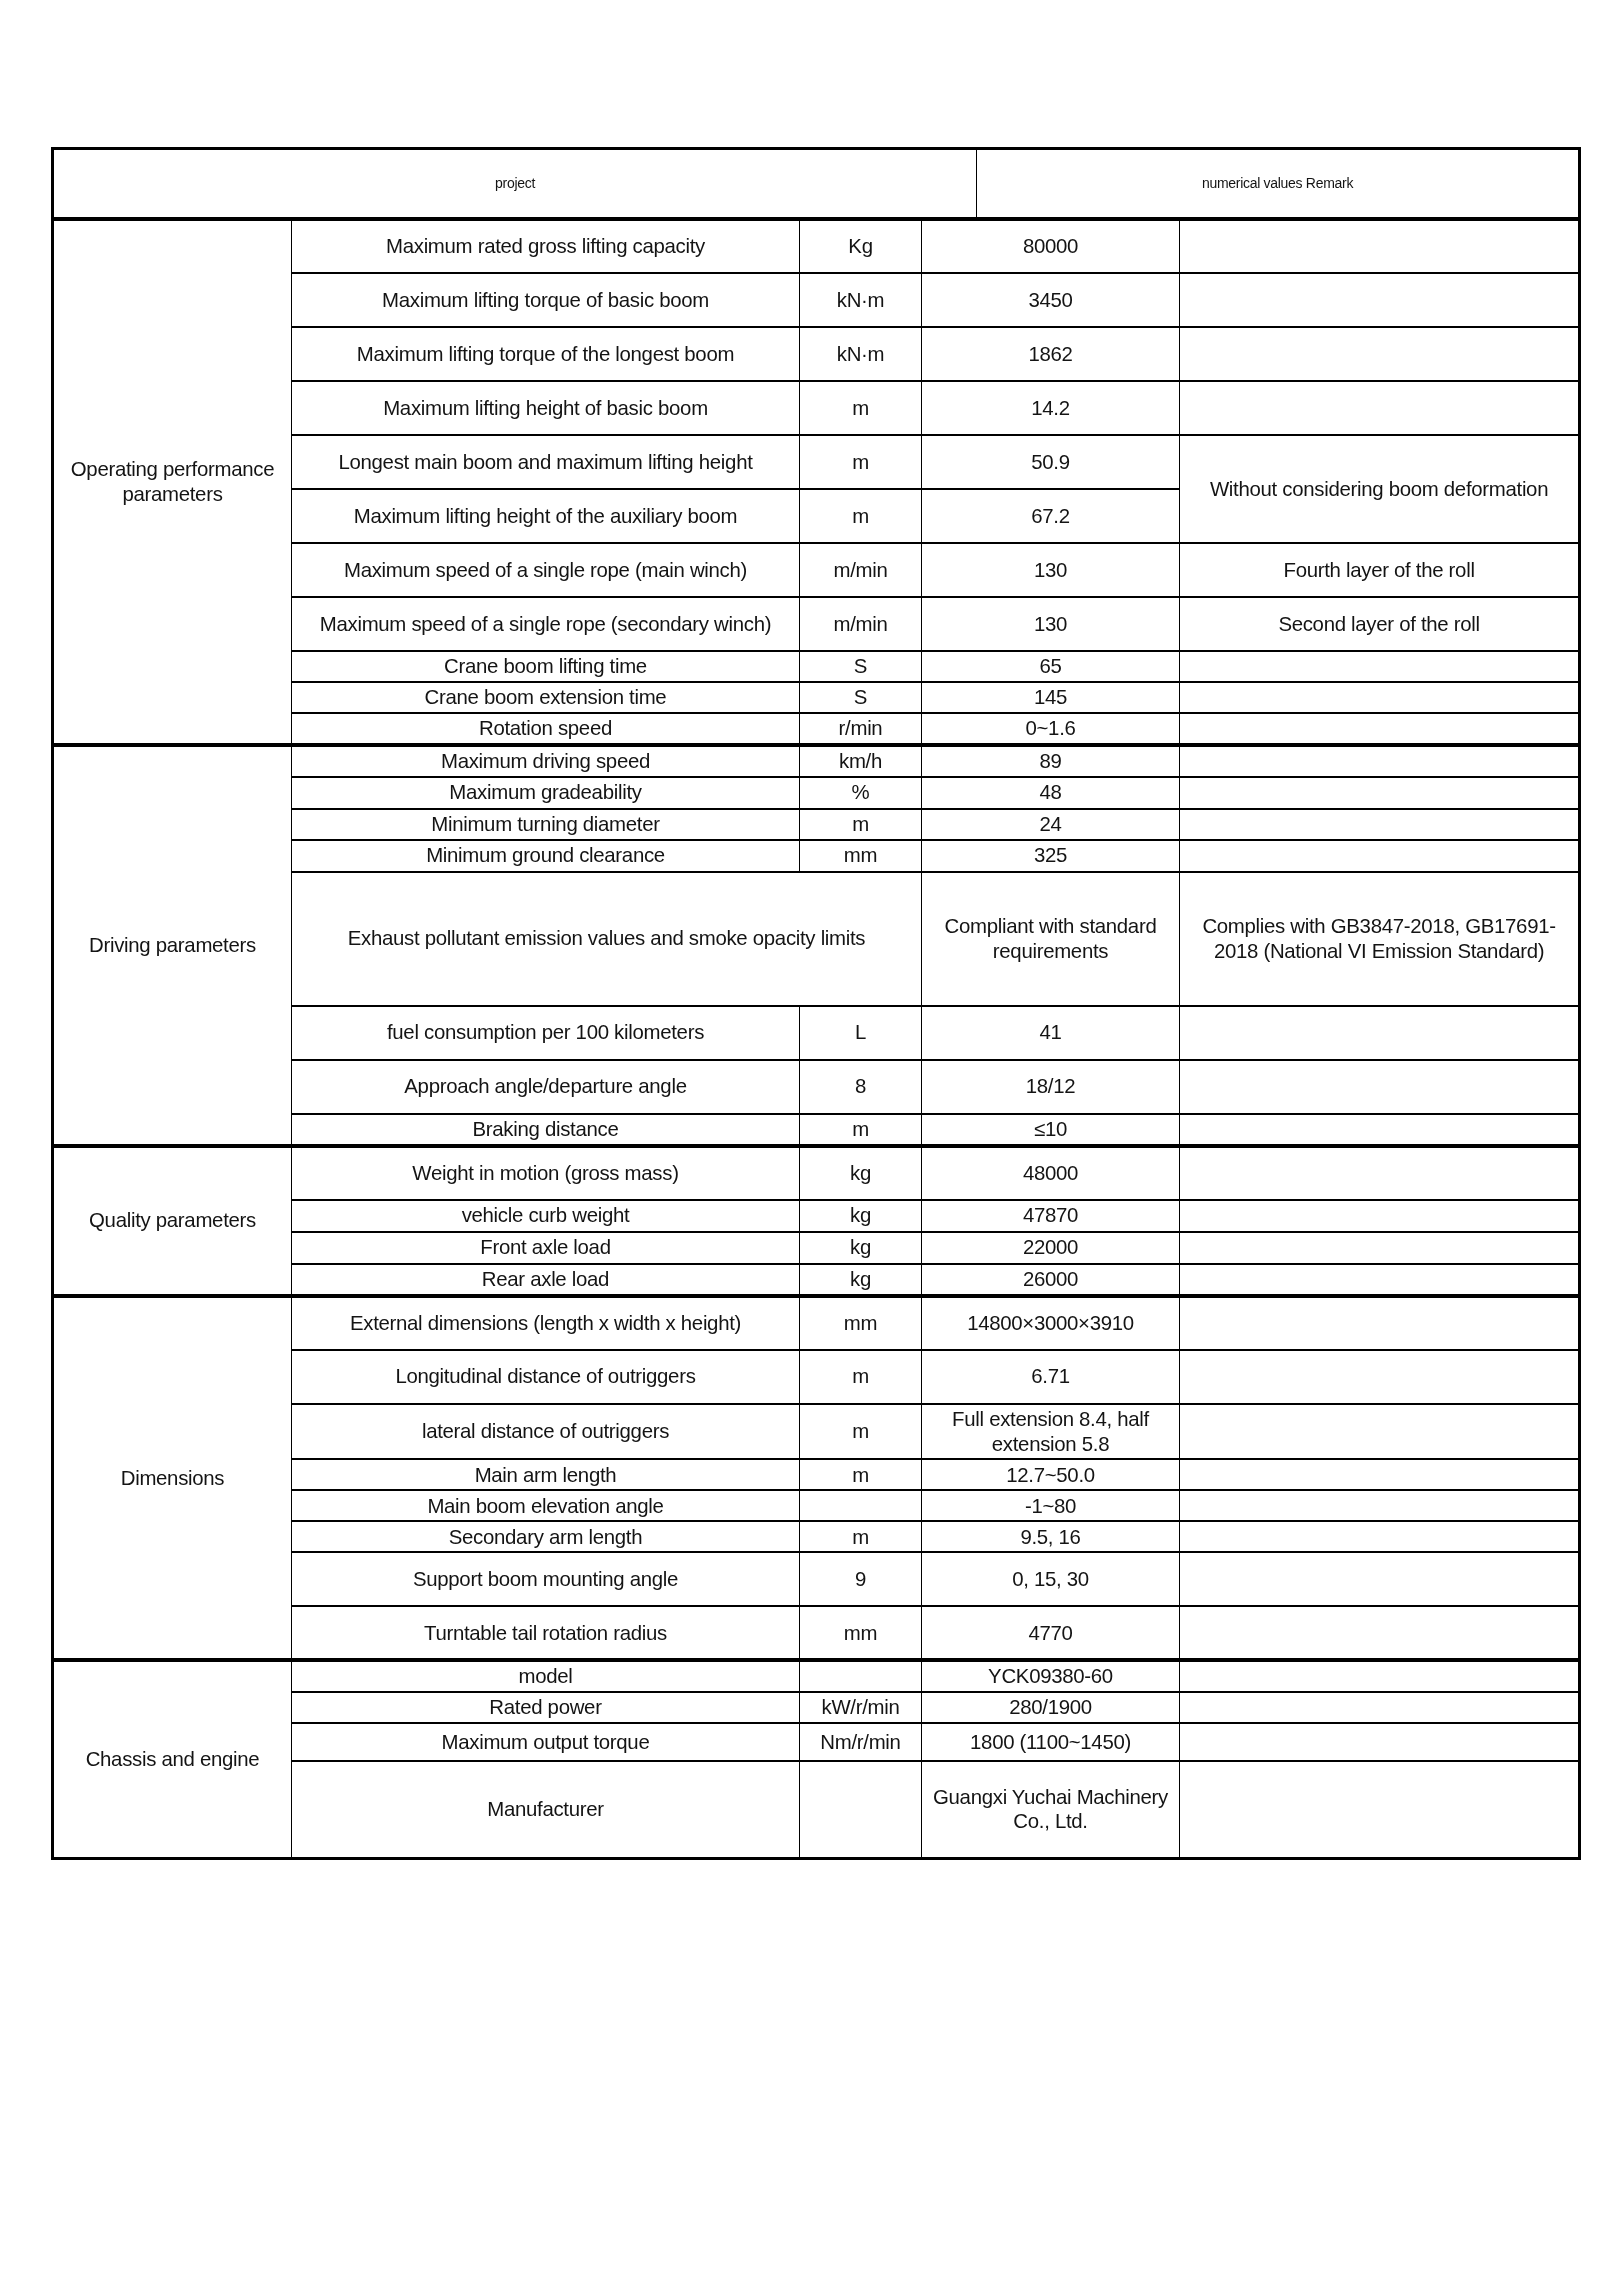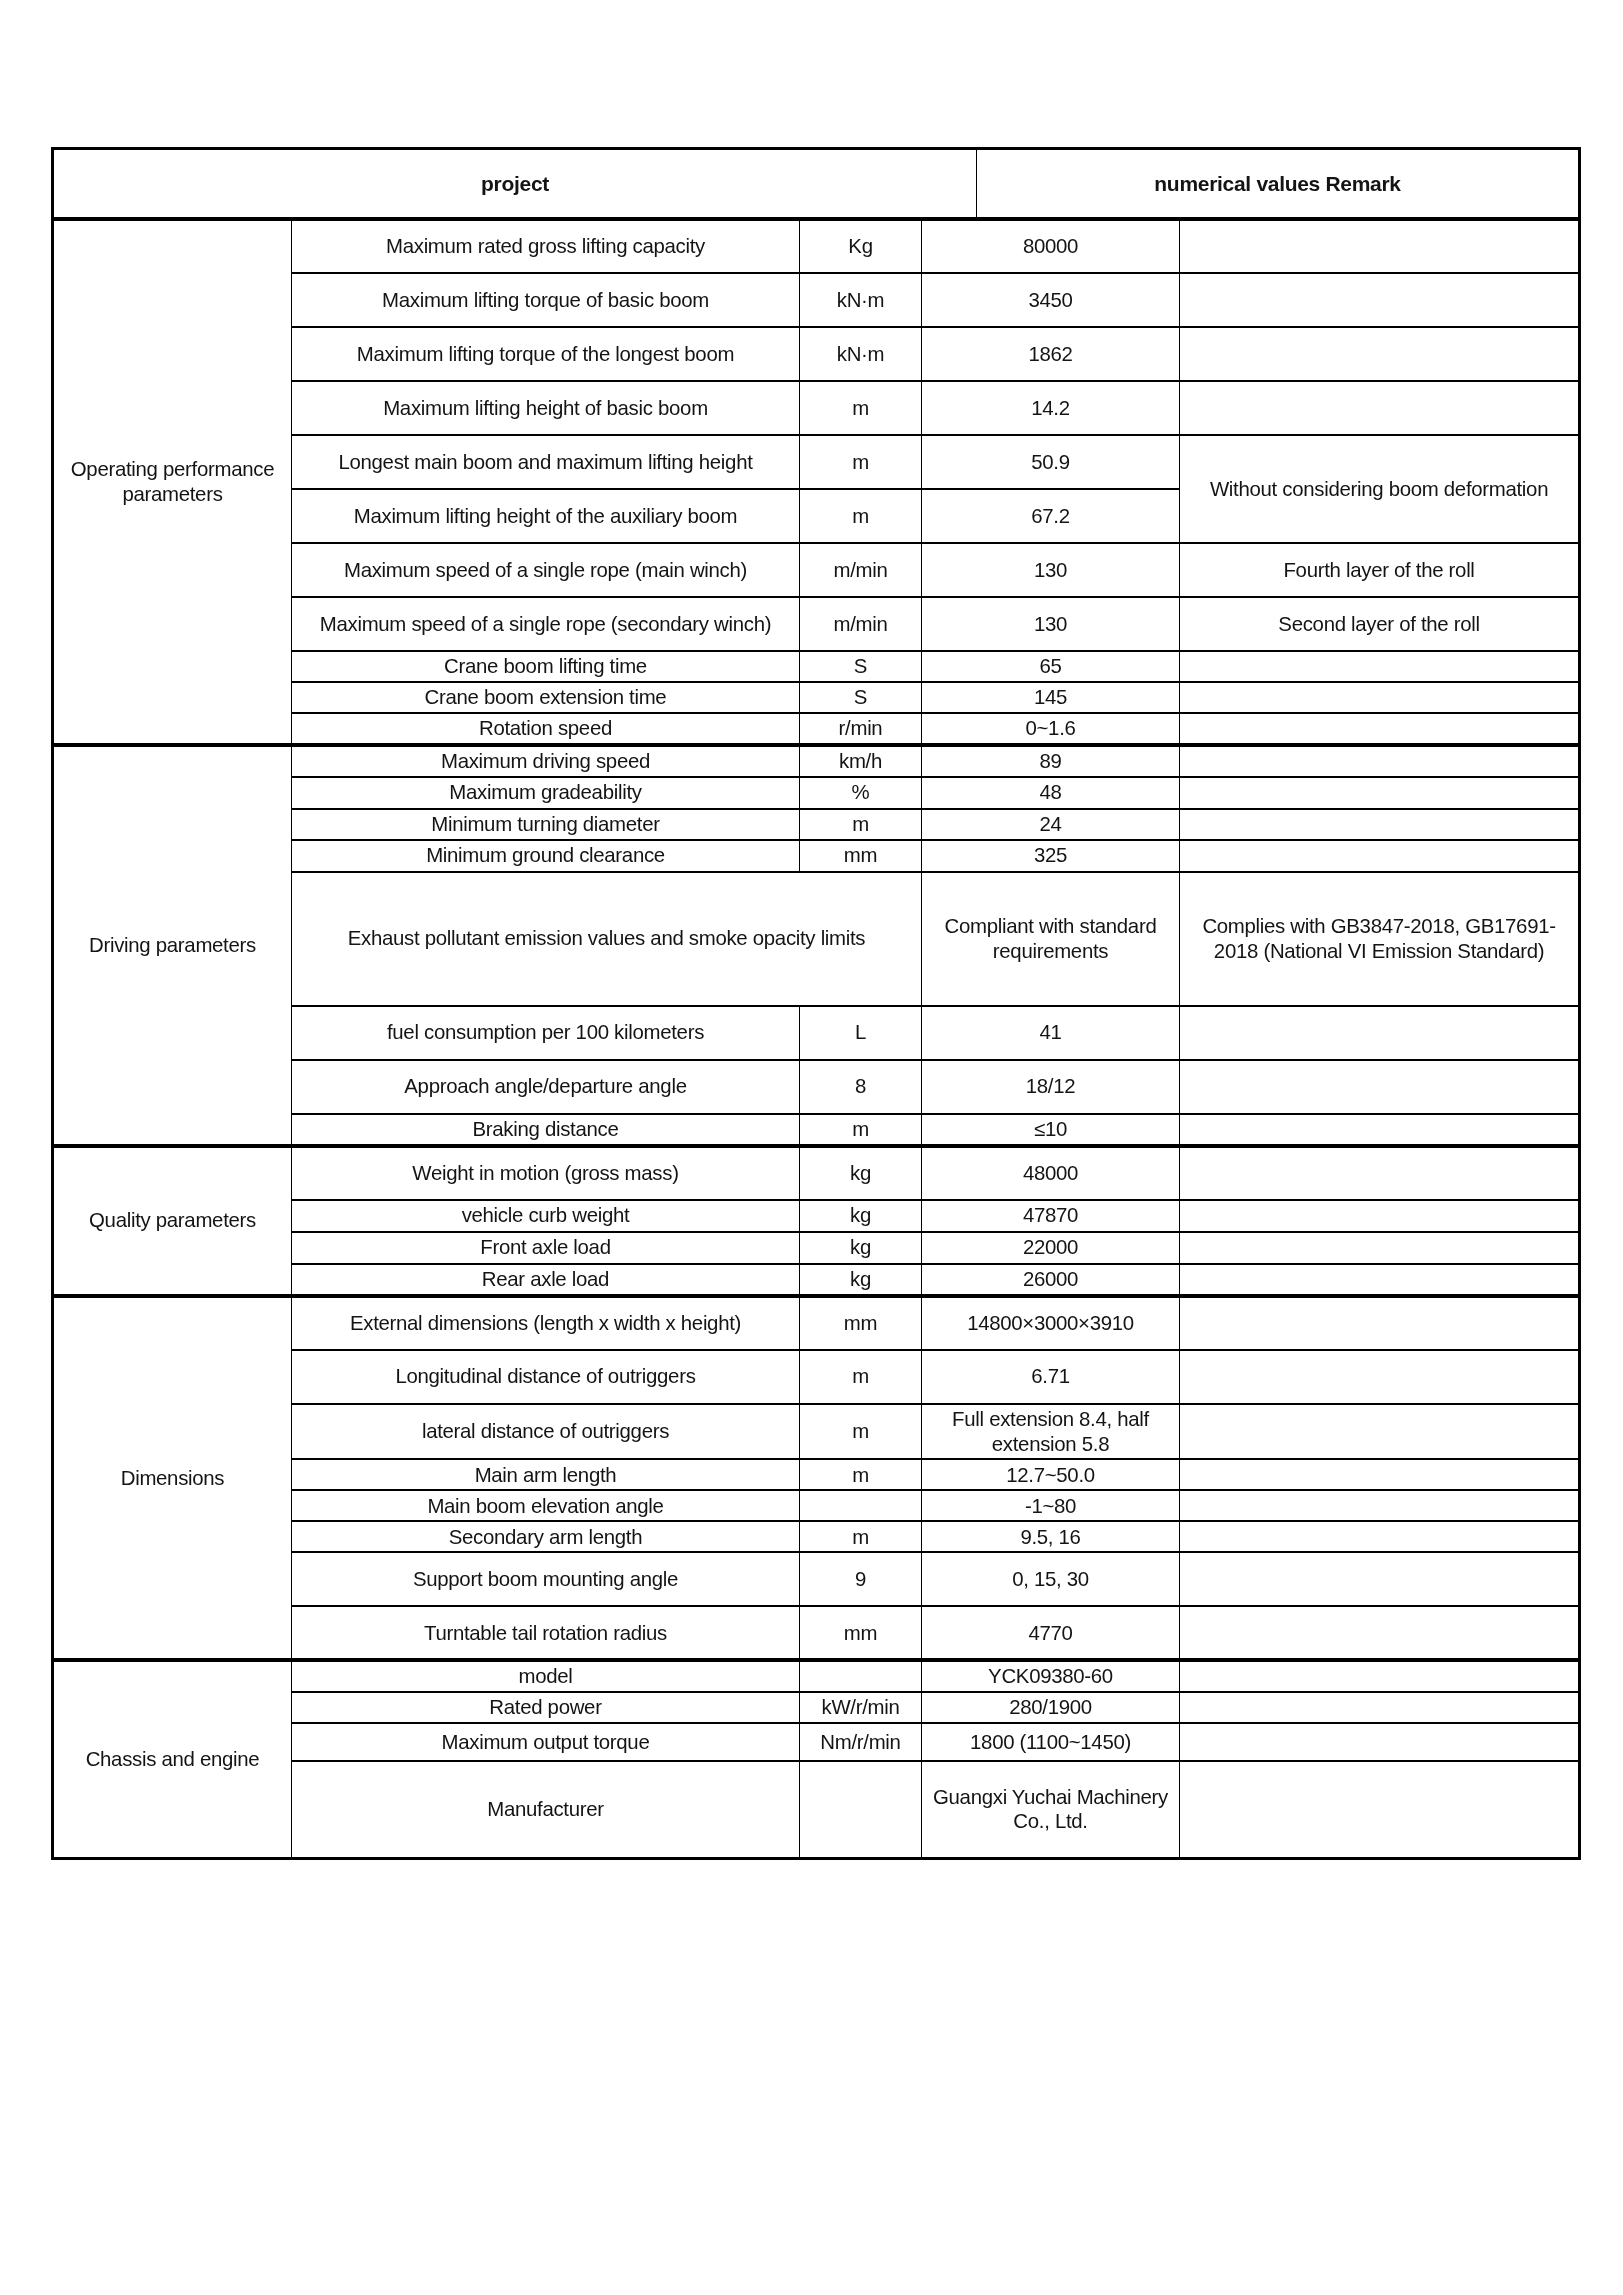--- a/index.html
+++ b/index.html
@@ -28,22 +28,22 @@
     text-align: center;
     vertical-align: middle;
     font-size: 20.4px;
     letter-spacing: -0.3px;
     line-height: 1.22;
     padding: 2px 5.1px;
     overflow: hidden;
     word-wrap: break-word;
   }
   table.spec thead td {
-    font-weight: bold;
-    font-size: 21px;
+    font-weight: normal;
+    font-size: 14px;
     border-bottom-width: 4.1px;
     height: 63px;
   }
   tr.sec-first td { border-top-width: 4.1px; }
   td.nr { border-right-width: 0; }
   td.nl { border-left-width: 0; }
   td.cat { padding: 2px 6.1px; }
 </style>
 </head>
 <body>

